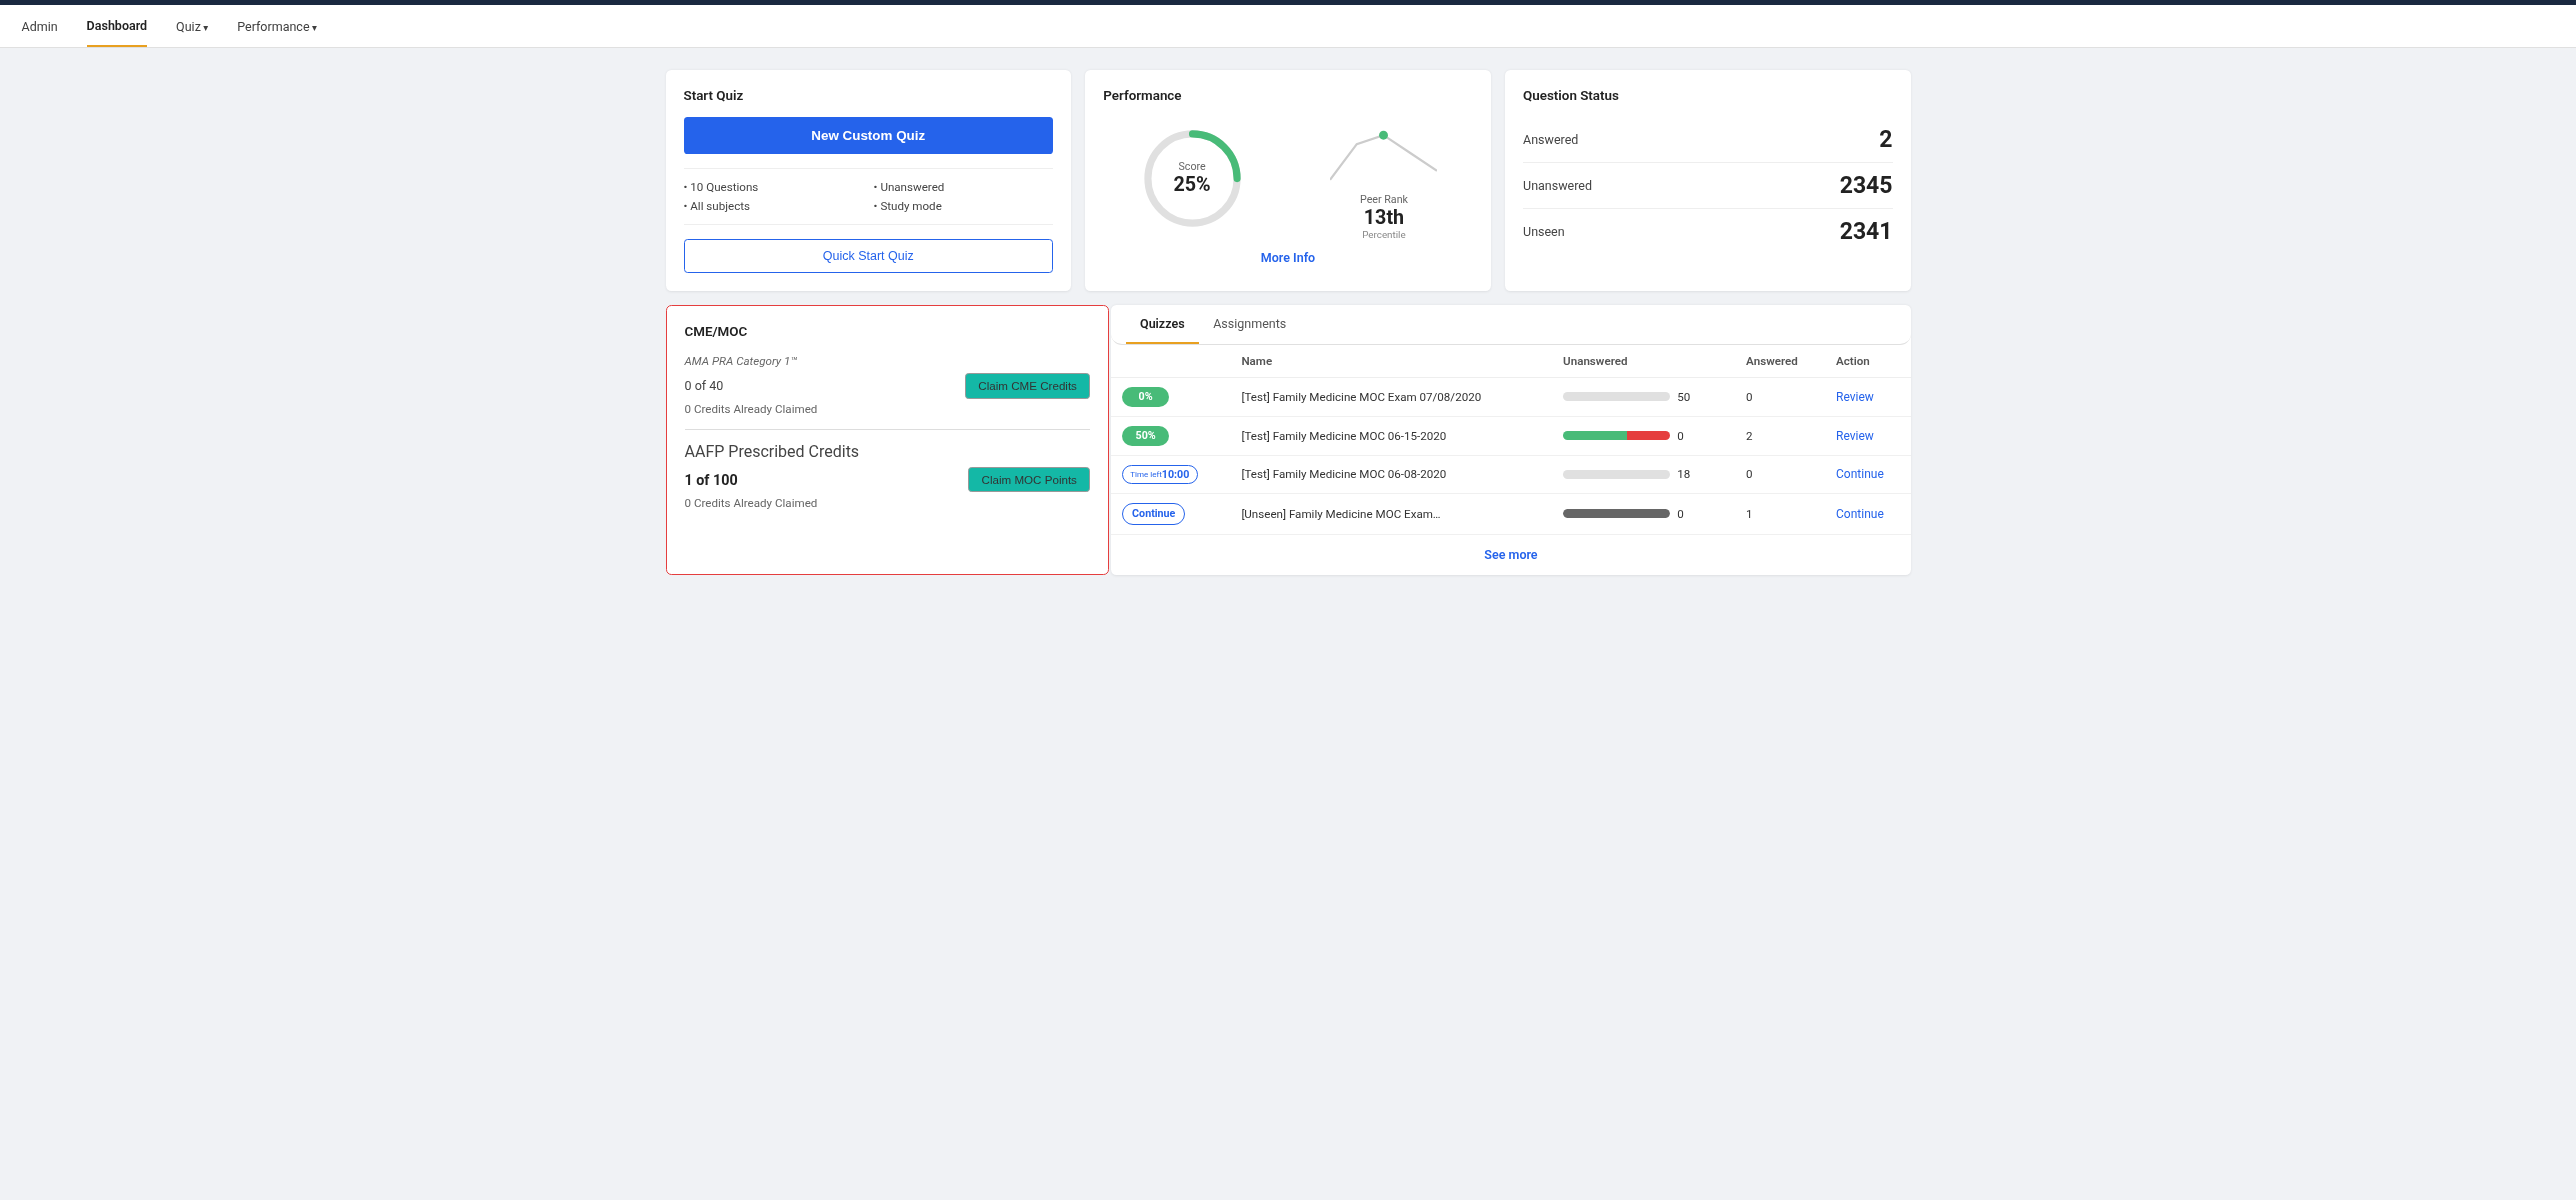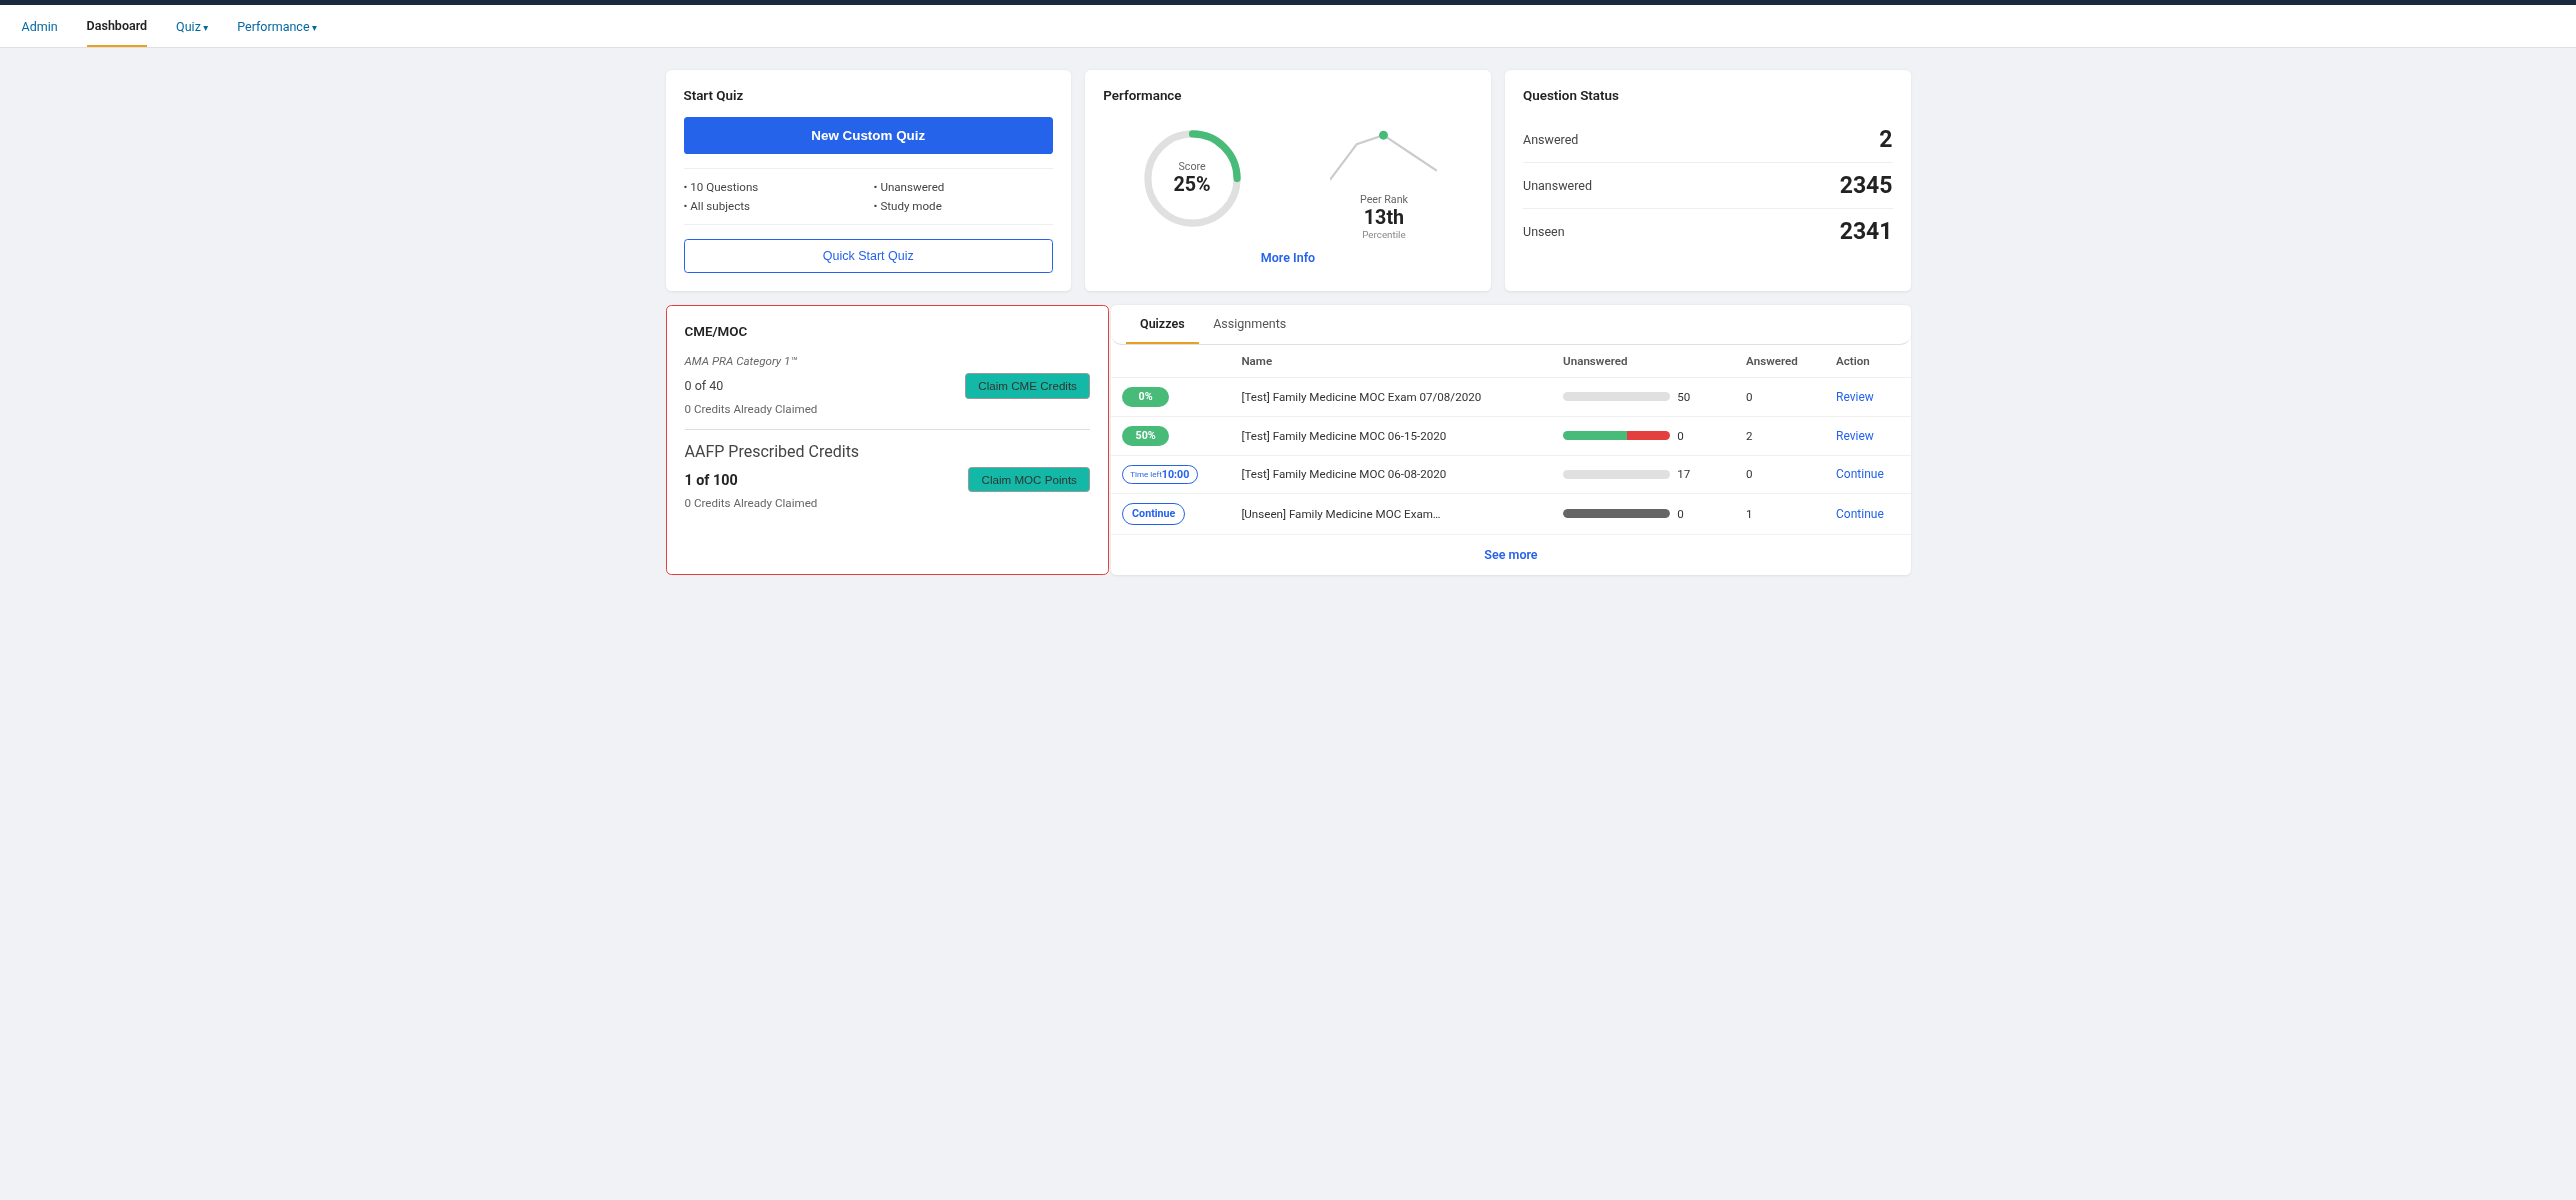--- a/index.html
+++ b/index.html
@@ -19,21 +19,21 @@
       background: #fff;
       border-bottom: 0.9px solid #e0e0e0;
       padding: 0 21.5px;
       display: flex;
       align-items: center;
       height: 43px;
       gap: 29px;
     }
     .nav-item {
       font-size: 12.5px;
-      color: #0369a1;
+      color: #404040;
       cursor: pointer;
       padding: 12.5px 0;
       text-decoration: none;
     }
     .nav-item.active {
       color: #222;
       font-weight: 600;
       border-bottom: 2.7px solid #e8a020;
     }
     .nav-item.with-arrow::after {
@@ -525,21 +525,21 @@
                 <span class="time-badge-label">Time left</span>
                 <span class="time-badge-value">10:00</span>
               </div>
             </td>
             <td>[Test] Family Medicine MOC 06-08-2020</td>
             <td>
               <div style="display:flex;align-items:center;gap:7.2px;">
                 <div class="progress-bar-wrap">
                     <div class="progress-bar-fill" style="width:0%;background:#ccc;"></div>
                   </div>
-                <span>17</span>
+                <span>18</span>
               </div>
             </td>
             <td>0</td>
             <td><span class="action-link">Continue</span></td>
           </tr>
 
           <tr>
             <td>
               <span class="quiz-badge badge-outline-blue">Continue</span>
             </td>

